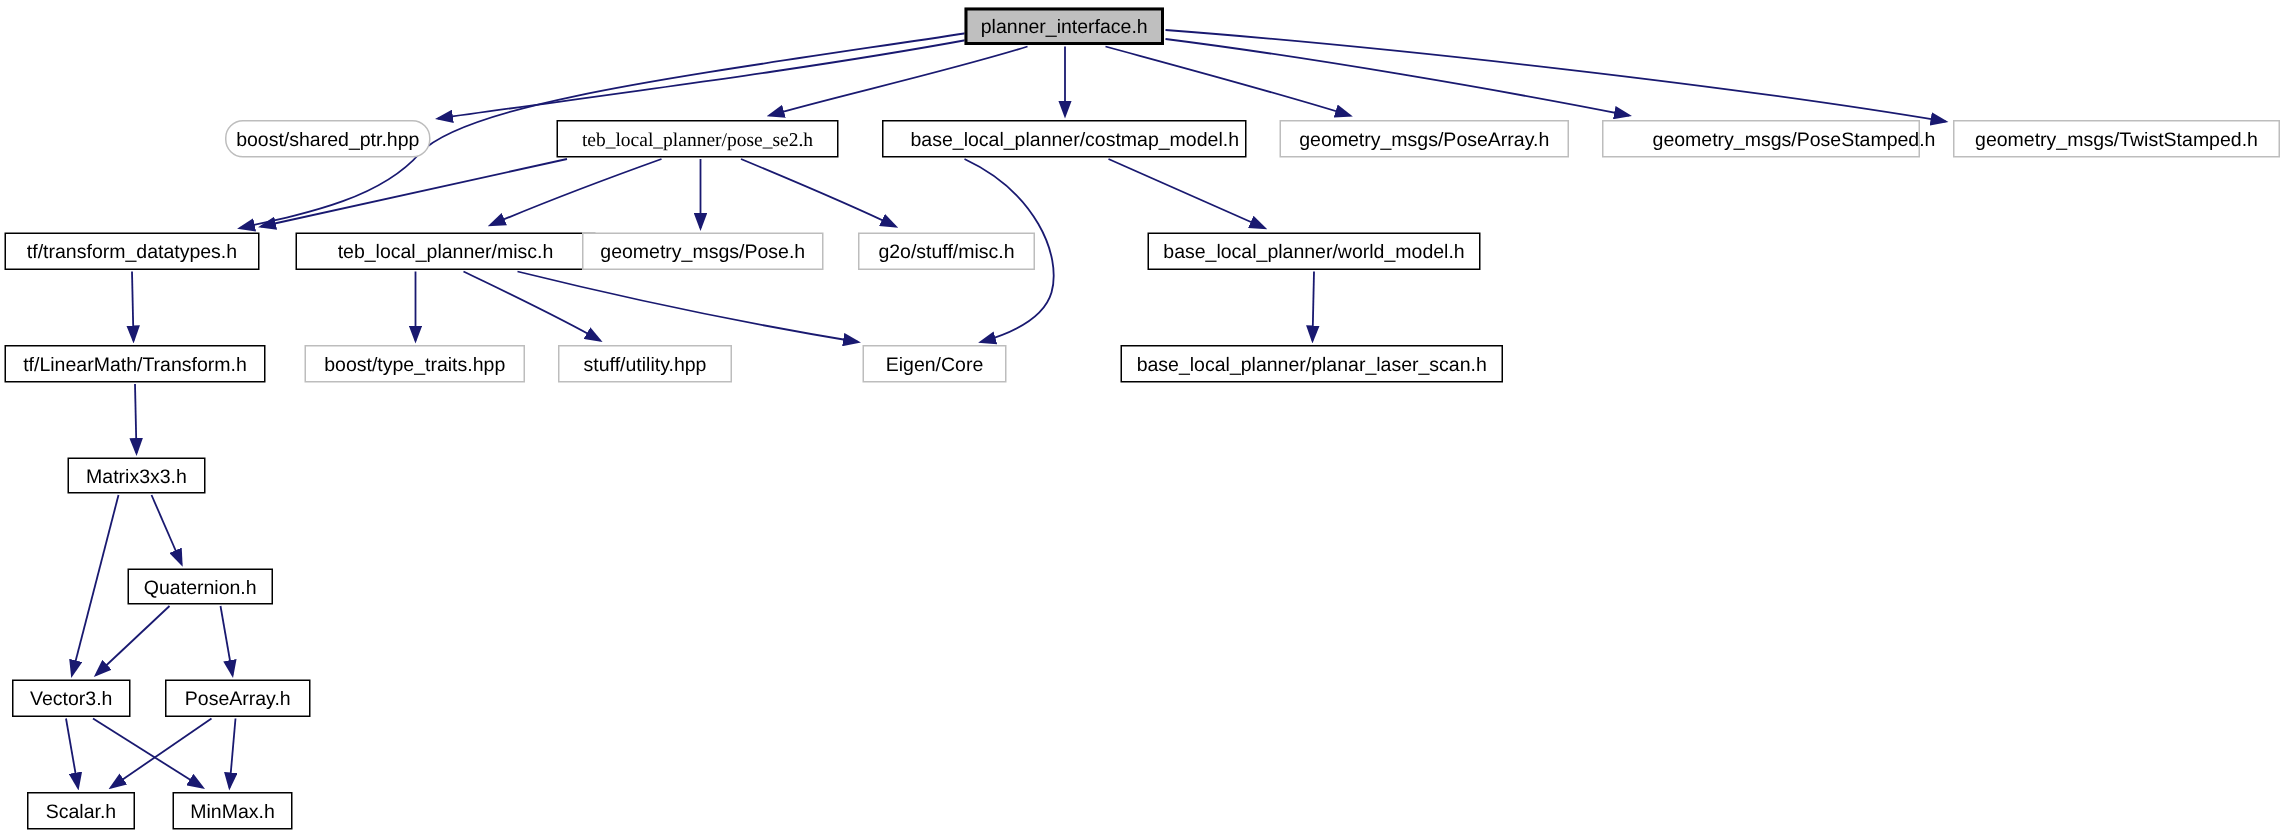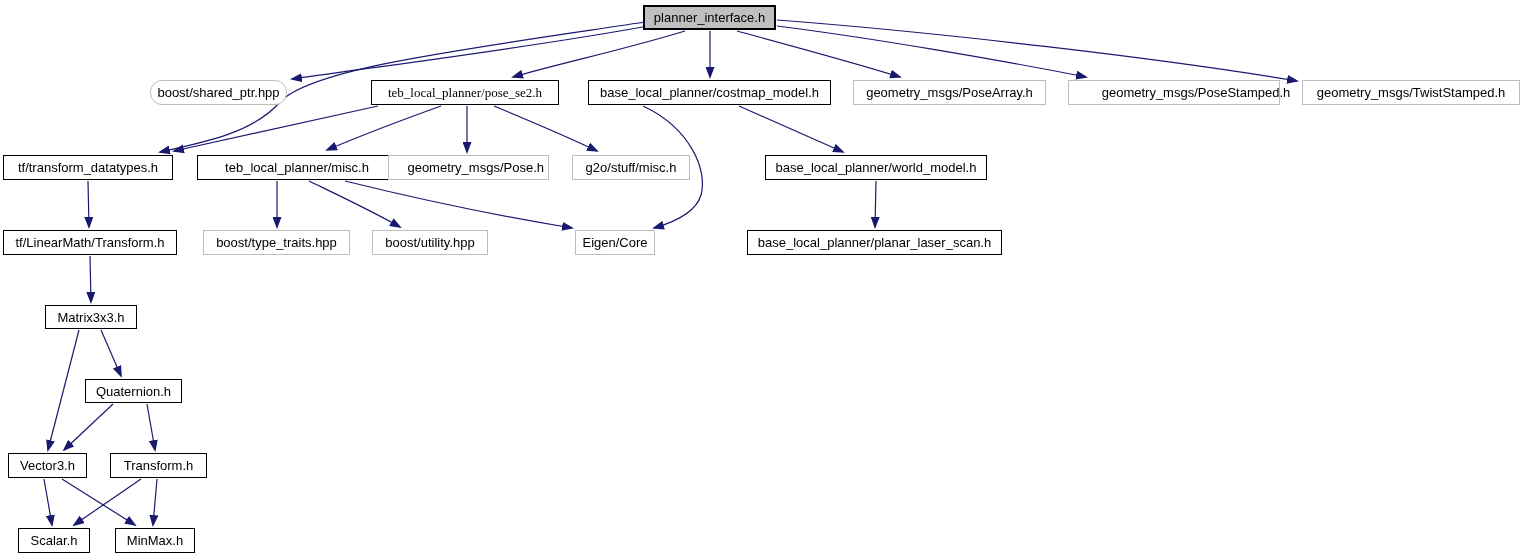--- a/index.html
+++ b/index.html
@@ -73,73 +73,73 @@
   <div id="node-layer">
       <div class="node root" style="left: 643px; top: 5px; width: 133px; height: 25px; justify-content: center;">
       <span class="label">planner_interface.h</span>
     </div>
       <div class="node external" style="left: 150px; top: 80px; width: 137px; height: 25px; border-radius: 12px;">
       <span class="label">boost/shared_ptr.hpp</span>
     </div>
       <div class="node internal" style="left: 371px; top: 80px; width: 188px; height: 25px; font-family: Liberation Serif, serif;">
       <span class="label">teb_local_planner/pose_se2.h</span>
     </div>
-      <div class="node internal" style="left: 588px; top: 80px; width: 243px; height: 25px;">
+      <div class="node internal" style="left: 588px; top: 80px; width: 243px; height: 25px; justify-content: flex-end;">
       <span class="label">base_local_planner/costmap_model.h</span>
     </div>
       <div class="node external" style="left: 853px; top: 80px; width: 193px; height: 25px;">
       <span class="label">geometry_msgs/PoseArray.h</span>
     </div>
       <div class="node external" style="left: 1068px; top: 80px; width: 212px; height: 25px; padding-left: 44px;">
       <span class="label">geometry_msgs/PoseStamped.h</span>
     </div>
       <div class="node external" style="left: 1302px; top: 80px; width: 218px; height: 25px;">
       <span class="label">geometry_msgs/TwistStamped.h</span>
     </div>
       <div class="node internal" style="left: 3px; top: 155px; width: 170px; height: 25px;">
       <span class="label">tf/transform_datatypes.h</span>
     </div>
       <div class="node internal" style="left: 197px; top: 155px; width: 200px; height: 25px;">
       <span class="label">teb_local_planner/misc.h</span>
     </div>
-      <div class="node external" style="left: 388px; top: 155px; width: 161px; height: 25px; justify-content: flex-end;">
+      <div class="node external" style="left: 388px; top: 155px; width: 161px; height: 25px;">
       <span class="label">geometry_msgs/Pose.h</span>
     </div>
       <div class="node external" style="left: 572px; top: 155px; width: 118px; height: 25px;">
       <span class="label">g2o/stuff/misc.h</span>
     </div>
       <div class="node internal" style="left: 765px; top: 155px; width: 222px; height: 25px;">
       <span class="label">base_local_planner/world_model.h</span>
     </div>
       <div class="node internal" style="left: 3px; top: 230px; width: 174px; height: 25px;">
       <span class="label">tf/LinearMath/Transform.h</span>
     </div>
       <div class="node external" style="left: 203px; top: 230px; width: 147px; height: 25px;">
       <span class="label">boost/type_traits.hpp</span>
     </div>
       <div class="node external" style="left: 372px; top: 230px; width: 116px; height: 25px;">
-      <span class="label">boost/utility.hpp</span>
+      <span class="label">stuff/utility.hpp</span>
     </div>
-      <div class="node external" style="left: 575px; top: 230px; width: 80px; height: 25px;">
+      <div class="node external" style="left: 575px; top: 230px; width: 96px; height: 25px;">
       <span class="label">Eigen/Core</span>
     </div>
       <div class="node internal" style="left: 747px; top: 230px; width: 255px; height: 25px;">
       <span class="label">base_local_planner/planar_laser_scan.h</span>
     </div>
       <div class="node internal" style="left: 45px; top: 305px; width: 92px; height: 24px;">
       <span class="label">Matrix3x3.h</span>
     </div>
       <div class="node internal" style="left: 85px; top: 379px; width: 97px; height: 24px;">
       <span class="label">Quaternion.h</span>
     </div>
       <div class="node internal" style="left: 8px; top: 453px; width: 79px; height: 25px; text-align: right;">
       <span class="label">Vector3.h</span>
     </div>
       <div class="node internal" style="left: 110px; top: 453px; width: 97px; height: 25px;">
-      <span class="label">Transform.h</span>
+      <span class="label">PoseArray.h</span>
     </div>
       <div class="node internal" style="left: 18px; top: 528px; width: 72px; height: 25px;">
       <span class="label">Scalar.h</span>
     </div>
       <div class="node internal" style="left: 115px; top: 528px; width: 80px; height: 25px;">
       <span class="label">MinMax.h</span>
     </div>
     </div>
 
 </div>

